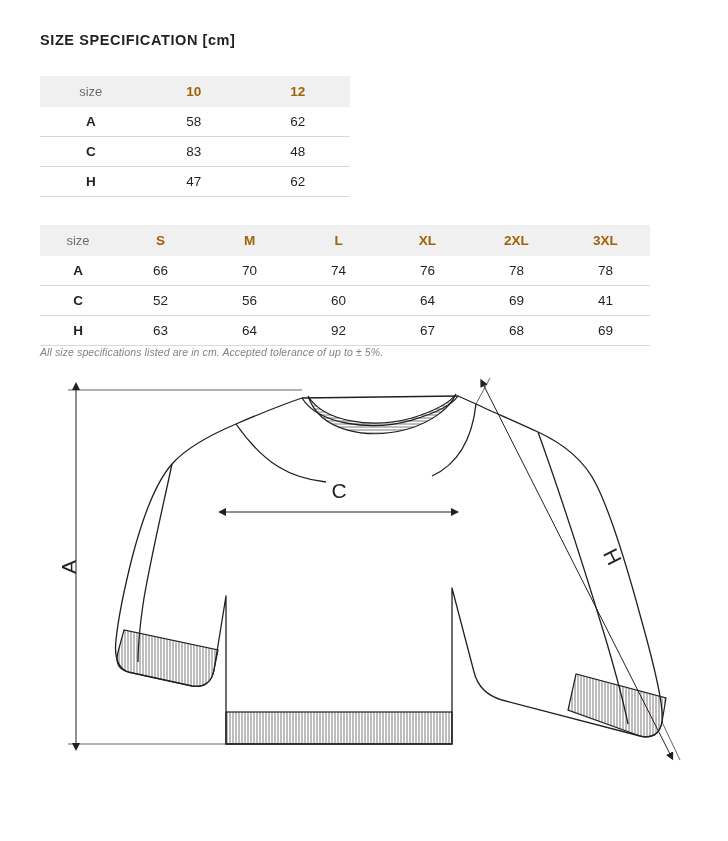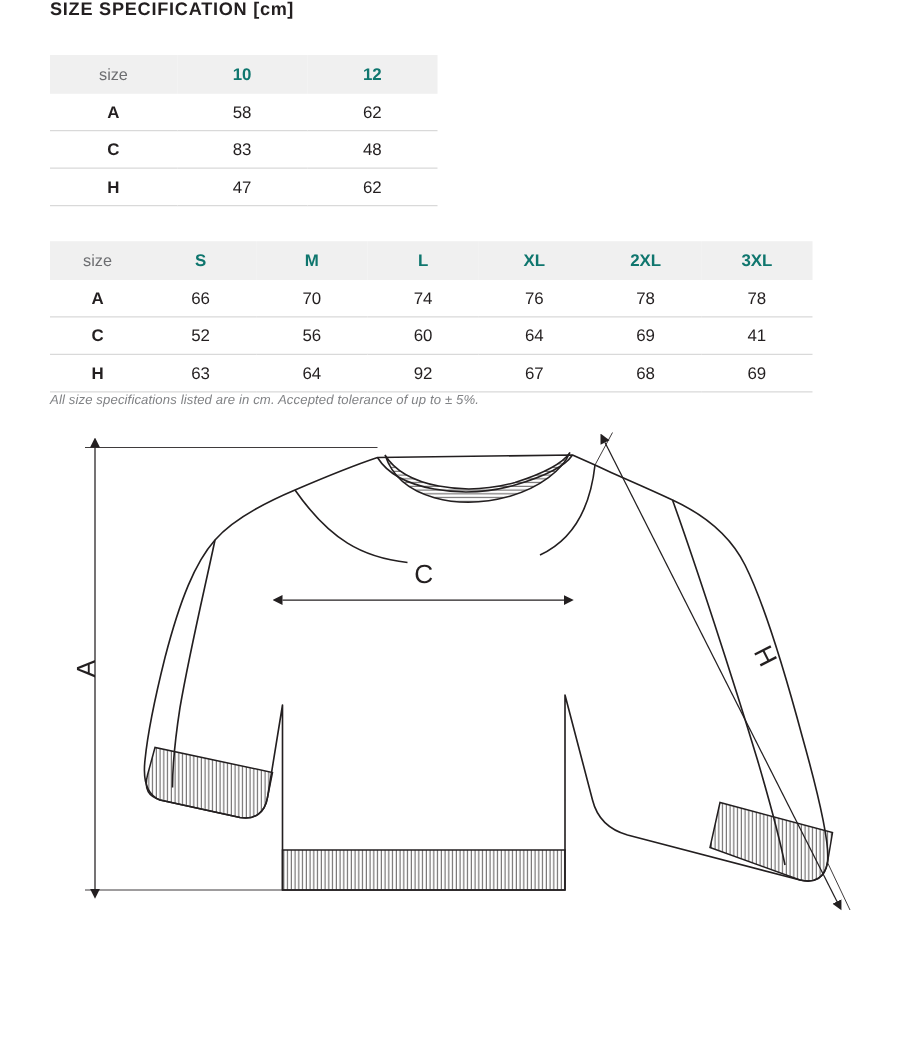--- a/index.html
+++ b/index.html
@@ -55,21 +55,21 @@
     line-height: 1;
     color: #231f20;
   }
   .icon-kid {
     font-size: 18px;
     line-height: 1;
     color: #231f20;
   }
 
   .spec-title {
-    margin-top: 0;
+    margin-top: 32px;
     font-size: 14.5px;
     font-weight: bold;
     letter-spacing: 0.6px;
     color: #231f20;
   }
   .spec-title .unit {
     font-weight: bold;
     letter-spacing: 0.5px;
   }
 
@@ -80,21 +80,21 @@
     font-size: 13.5px;
   }
   table.kids-table { width: 310px; }
   table.adult-table { width: 610px; }
 
   thead th {
     background: #f0f0f0;
     font-weight: bold;
     padding: 8px 0;
     text-align: center;
-    color: #0f766e;
+    color: #a16207;
     font-size: 13.5px;
   }
   thead th.label-col {
     font-weight: normal;
     color: #6d6e71;
     font-size: 13px;
   }
   tbody td {
     padding: 7px 0;
     text-align: center;

